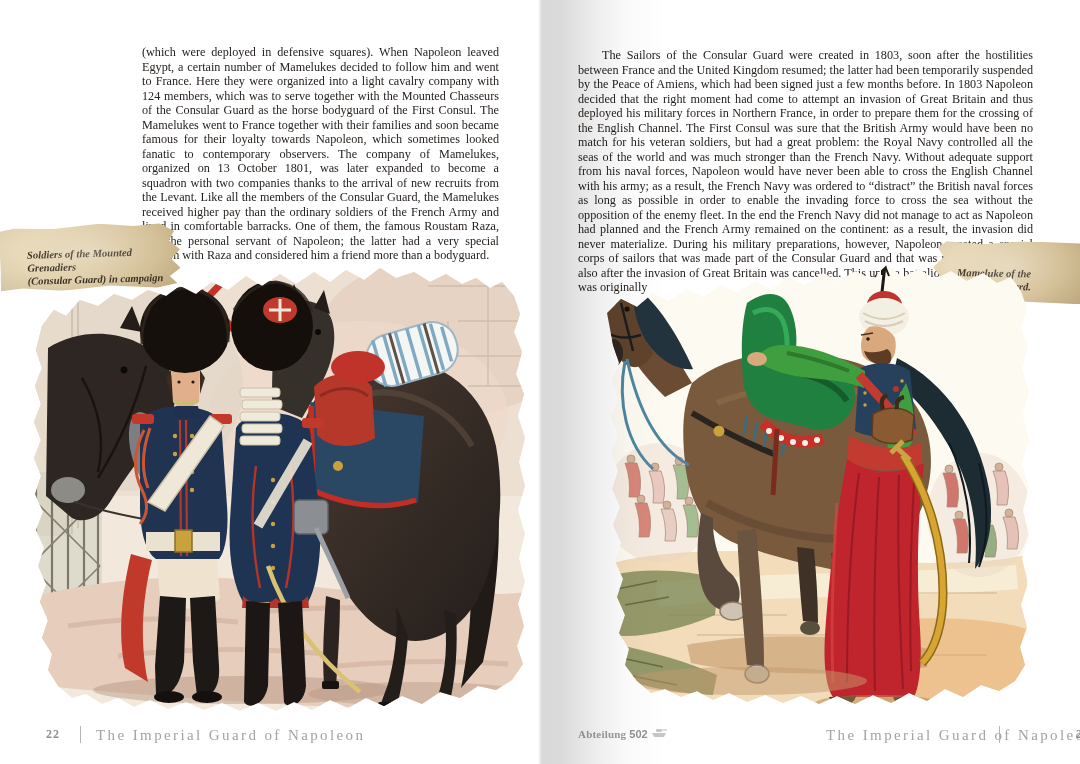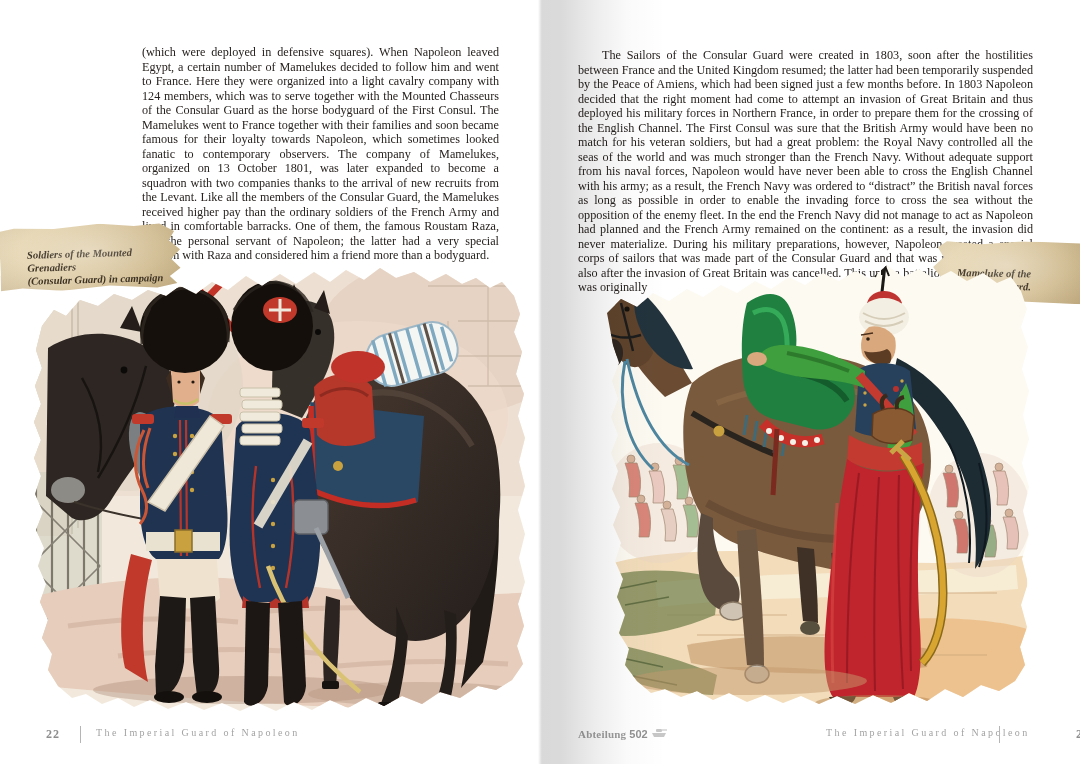--- a/index.html
+++ b/index.html
@@ -31,21 +31,21 @@
     background:radial-gradient(ellipse at 50% 40%,rgba(255,255,255,.25) 0%,rgba(0,0,0,0) 55%,rgba(110,80,40,.18) 100%);}
 
   figure{margin:0;position:absolute;}
   .illo-left{left:28px;top:266px;width:516px;height:448px;}
   .illo-right{left:597px;top:263px;width:436px;height:450px;}
 
   
   .footer-item{position:absolute;top:727px;height:16px;color:#a3a3a3;}
   .pagenum{font-size:12px;font-weight:700;color:#8e8e8e;letter-spacing:1px;}
   .bartick{position:absolute;top:726px;width:1px;height:17px;background:#b5b5b5;}
-  .booktitle{font-size:10px;letter-spacing:2.4px;color:#a3a3a3;white-space:nowrap;font-family:Liberation Serif, serif;}
+  .booktitle{font-size:15px;letter-spacing:2.4px;color:#a3a3a3;white-space:nowrap;font-family:Liberation Serif, serif;}
   .publisher{position:absolute;left:578px;top:728px;display:flex;align-items:center;gap:3px;}
   .pub-name{font-size:11px;font-weight:700;color:#9c9c9c;letter-spacing:.2px;}
   .pub-num{font-size:11px;font-weight:700;color:#929292;font-family:"Liberation Sans",sans-serif;}
   .pub-emblem{opacity:.55;}
 </style>
 </head>
 <body>
 
 <div class="spread">
 

